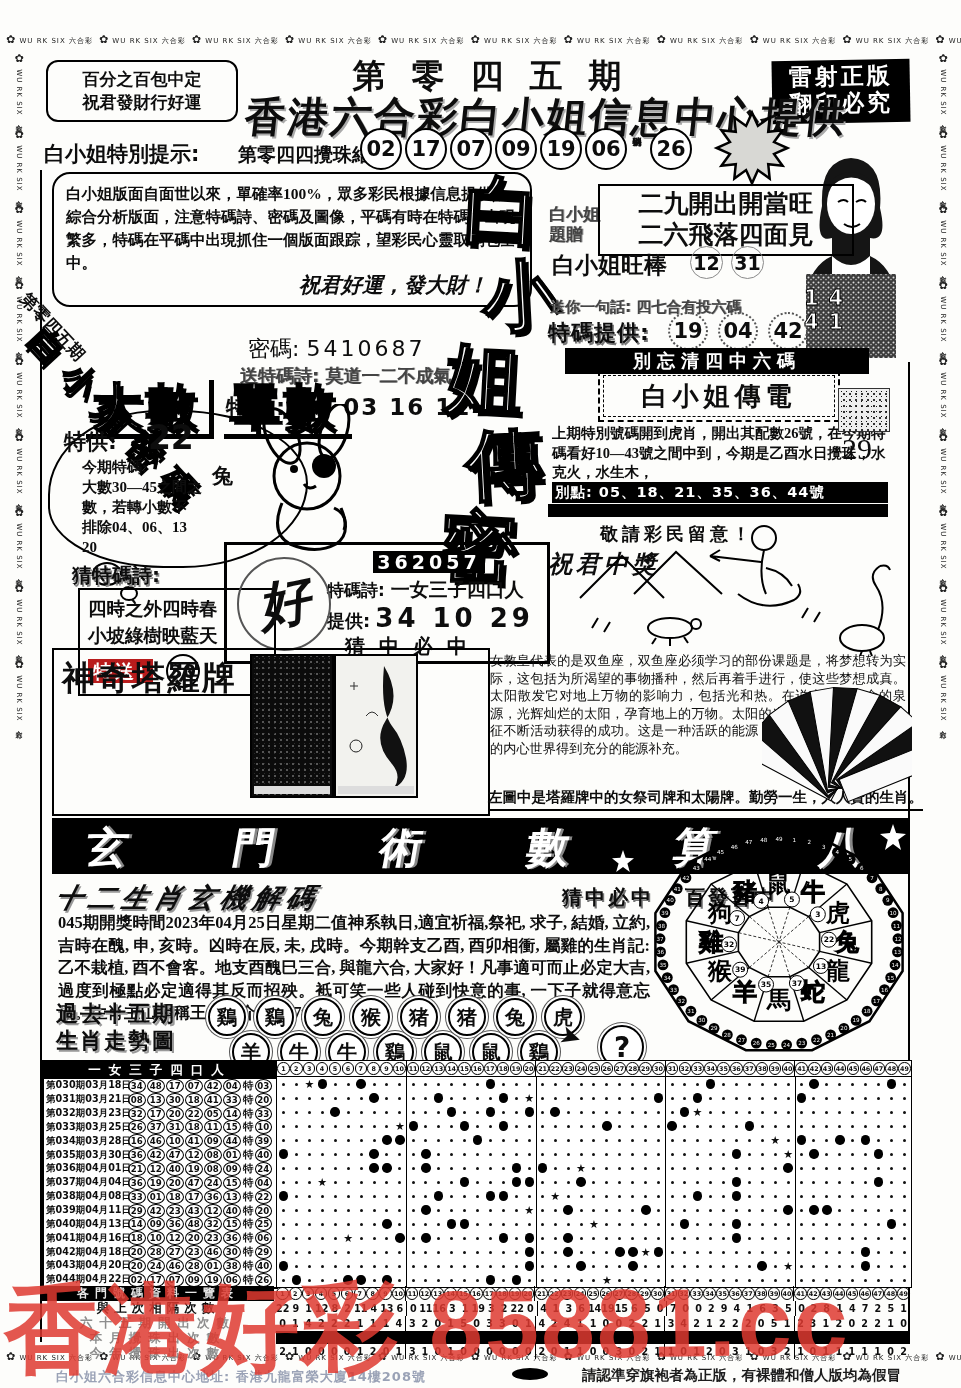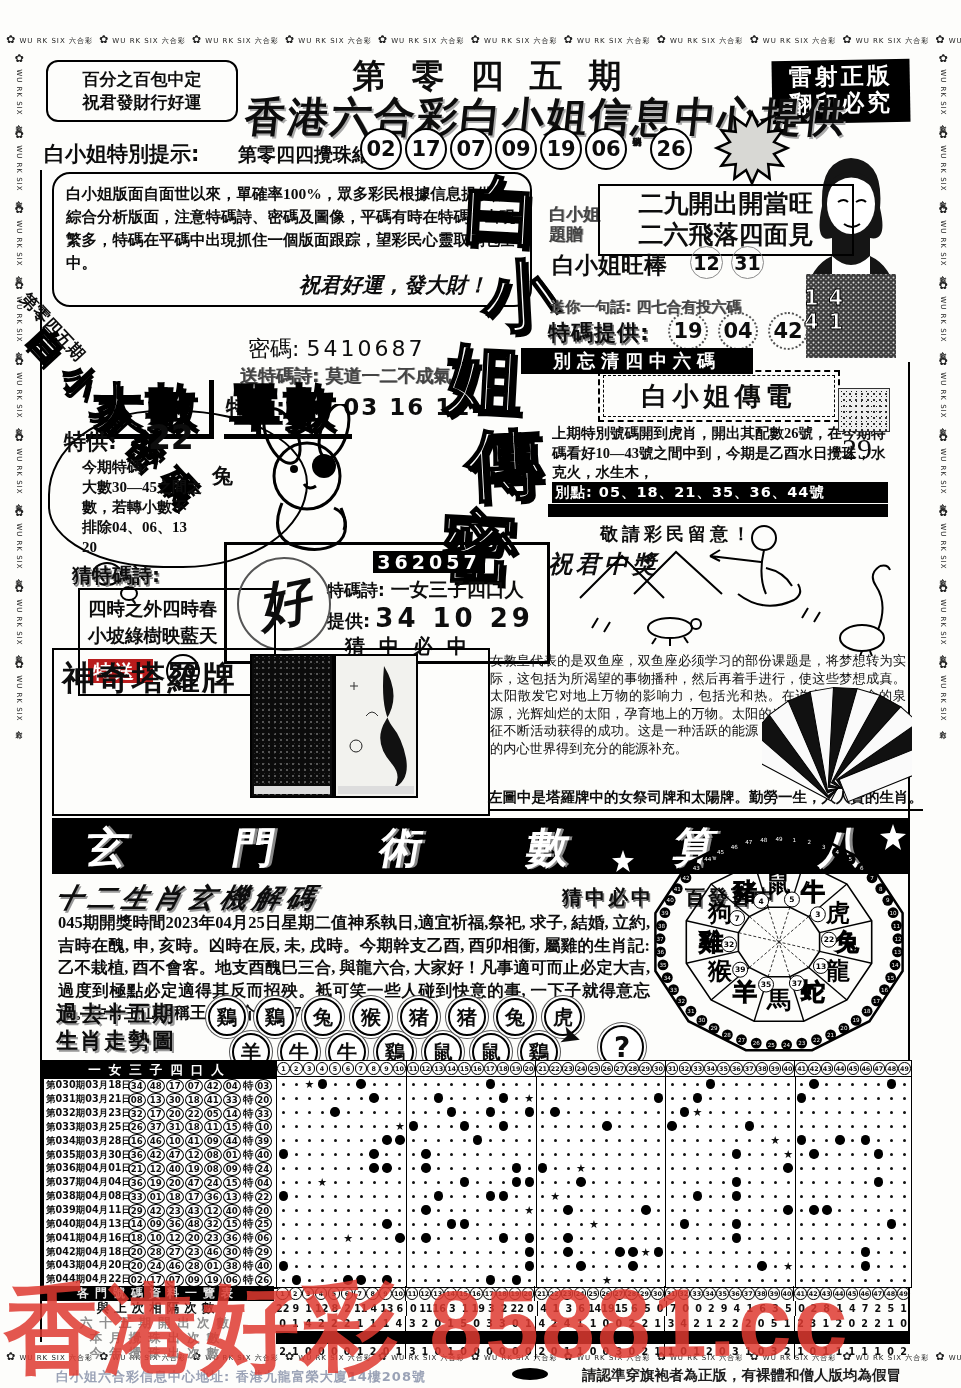--- a/index.html
+++ b/index.html
@@ -252,21 +252,21 @@
   <div class="abs couplet" style="left:598px;top:184px;width:252px;height:66px;">二九開出開當旺
 二六飛落四面見</div>
   <div class="abs wblabel" style="left:552px;top:250px;">白小姐旺棒</div>
   <div class="abs" id="wangbang-nums" style="left:690px;top:246px;"><span class="lightball">12</span><span class="lightball">31</span></div>
   <div class="abs distress" style="left:550px;top:298px;font-size:15px;font-weight:bold;">
     <span>送你一句話:</span>
     <span>四七合有投六碼</span>
   </div>
   <div class="abs temalabel" style="left:548px;top:318px;">特碼提供:</div>
   <div class="abs" id="tema-nums" style="left:668px;top:312px;"><span class="fuzzyball">19</span><span class="fuzzyball">04</span><span class="fuzzyball">42</span></div>
-  <div class="abs blackbar" style="left:521px;top:348px;width:232px;height:26px;font-size:18px;">別忘清四中六碼</div>
+  <div class="abs blackbar" style="left:565px;top:348px;width:304px;height:26px;font-size:18px;">別忘清四中六碼</div>
 
   <div class="abs cdbox" style="left:598px;top:370px;width:238px;height:48px;">白小姐傳電</div>
   <div class="abs cdpara" style="left:552px;top:424px;width:336px;">上期特別號碼開到虎肖，開出其配數26號，在今期特碼看好10—43號之間中到，今期是乙酉水日攪珠，水克火，水生木，</div>
   <div class="abs cdhigh" style="left:552px;top:482px;width:330px;">別點: 05、18、21、35、36、44號</div>
   <div class="abs" style="left:548px;top:504px;width:340px;height:13px;background:#000;"></div>
   <div class="abs cdnote" style="left:600px;top:522px;">敬請彩民留意！</div>
   <div class="abs handw" style="left:548px;top:548px;font-size:24px;letter-spacing:4px;font-style:italic;">祝君中獎</div>
   <div class="abs" style="left:838px;top:388px;width:50px;height:42px;border:1px solid #333;background:radial-gradient(#111 20%,transparent 21%) 0 0/5px 5px,radial-gradient(#333 25%,transparent 26%) 2px 2px/6px 6px,#eee;"></div>
   <div class="abs" style="left:842px;top:432px;font-size:30px;font-family:'Liberation Serif',serif;">29</div>
 

